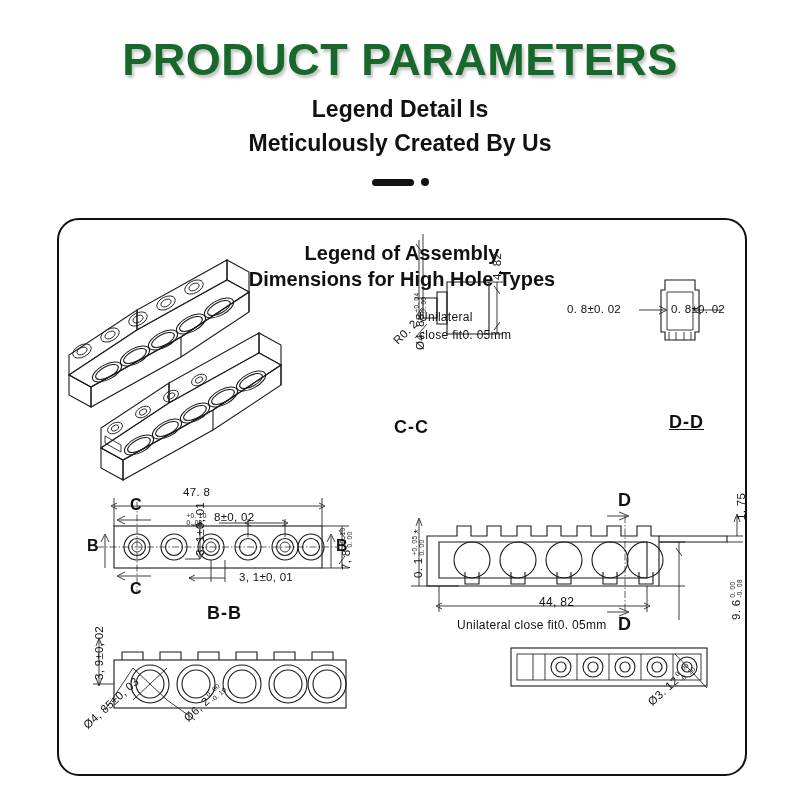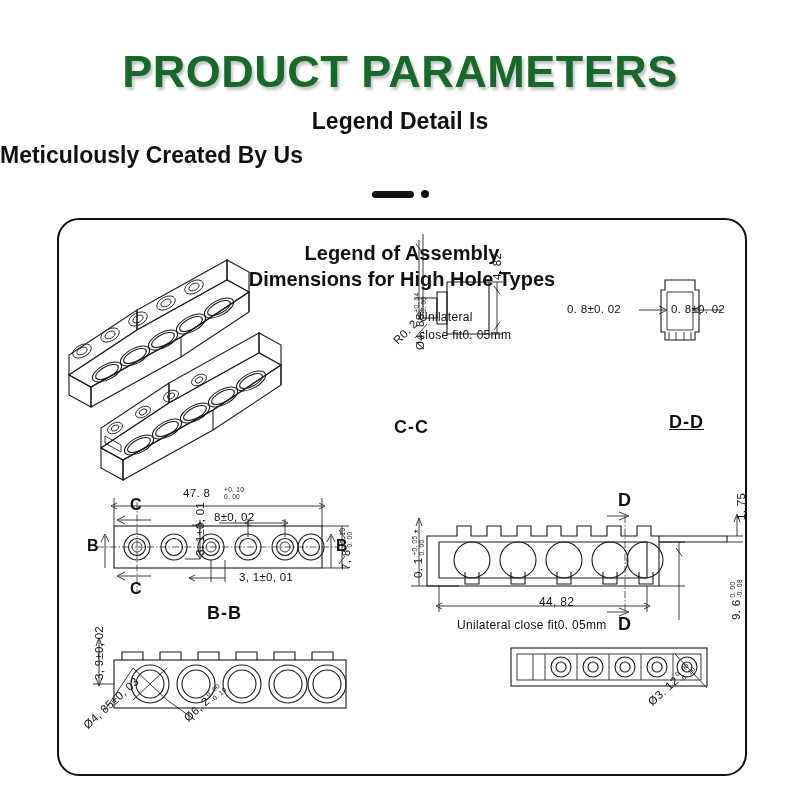--- a/index.html
+++ b/index.html
@@ -4,34 +4,34 @@
 <style>
   html,body{margin:0;padding:0;}
   body{
     width:800px;height:800px;background:#ffffff;
     font-family:"Liberation Sans", sans-serif;
     overflow:hidden;position:relative;
   }
   .page{position:absolute;inset:0;}
 
   
-  .header{position:absolute;left:0;top:0;width:800px;height:205px;margin-top:12px;}
+  .header{position:absolute;left:0;top:0;width:800px;height:205px;}
   .main-title{
     position:absolute;left:0;top:34px;width:800px;text-align:center;
     font-size:45px;font-weight:bold;letter-spacing:.5px;
     color:#17692b;
     text-shadow:2px 3px 3px rgba(120,120,120,.45);
     font-family:"Liberation Sans", sans-serif;
   }
   .sub1{
     position:absolute;left:0;top:96px;width:800px;text-align:center;
     font-size:23px;font-weight:bold;color:#111;
   }
   .sub2{
-    position:absolute;left:0;top:130px;width:800px;text-align:left;
+    position:absolute;left:0;top:130px;width:800px;text-align:center;
     font-size:23px;font-weight:bold;color:#111;
   }
   .divider{position:absolute;left:0;top:176px;width:800px;height:12px;
     display:flex;align-items:center;justify-content:center;gap:7px;}
   .divider .bar{width:42px;height:7px;border-radius:4px;background:#111;}
   .divider .dot{width:8px;height:8px;border-radius:50%;background:#111;}
 
   
   .panel{
     position:absolute;left:57px;top:218px;width:686px;height:554px;
@@ -410,21 +410,21 @@
         </span>
       </div>
     </div>
     <div class="rot90 lbl" style="left:432px;top:60px;">4. 82</div>
     <div class="rot45 lbl" style="left:332px;top:118px;">R0. 2</div>
 
     <div class="lbl sec" style="left:610px;top:192px;text-decoration:underline;">D-D</div>
     <div class="lbl" style="left:508px;top:83px;">0. 8±0. 02</div>
     <div class="lbl" style="left:612px;top:83px;">0. 8±0. 02</div>
 
-    <div class="lbl" style="left:124px;top:266px;display:flex;align-items:center;gap:14px;">
+    <div class="lbl" style="left:124px;top:266px;display:flex;align-items:center;gap:14px;flex-direction:column;">
       <span>47. 8</span>
       <span class="tolbox">
         <span>+0. 10</span>
         <span>0. 00</span>
       </span>
     </div>
     <div class="rot90 lbl" style="left:135px;top:336px;">3. 1±0, 01</div>
     <div class="lbl" style="left:155px;top:291px;">8±0, 02</div>
     <div class="lbl" style="left:132px;top:351px;margin-left:48px;">3, 1±0, 01</div>
     <div class="rot90" style="position:absolute;left:280px;top:350px;">

